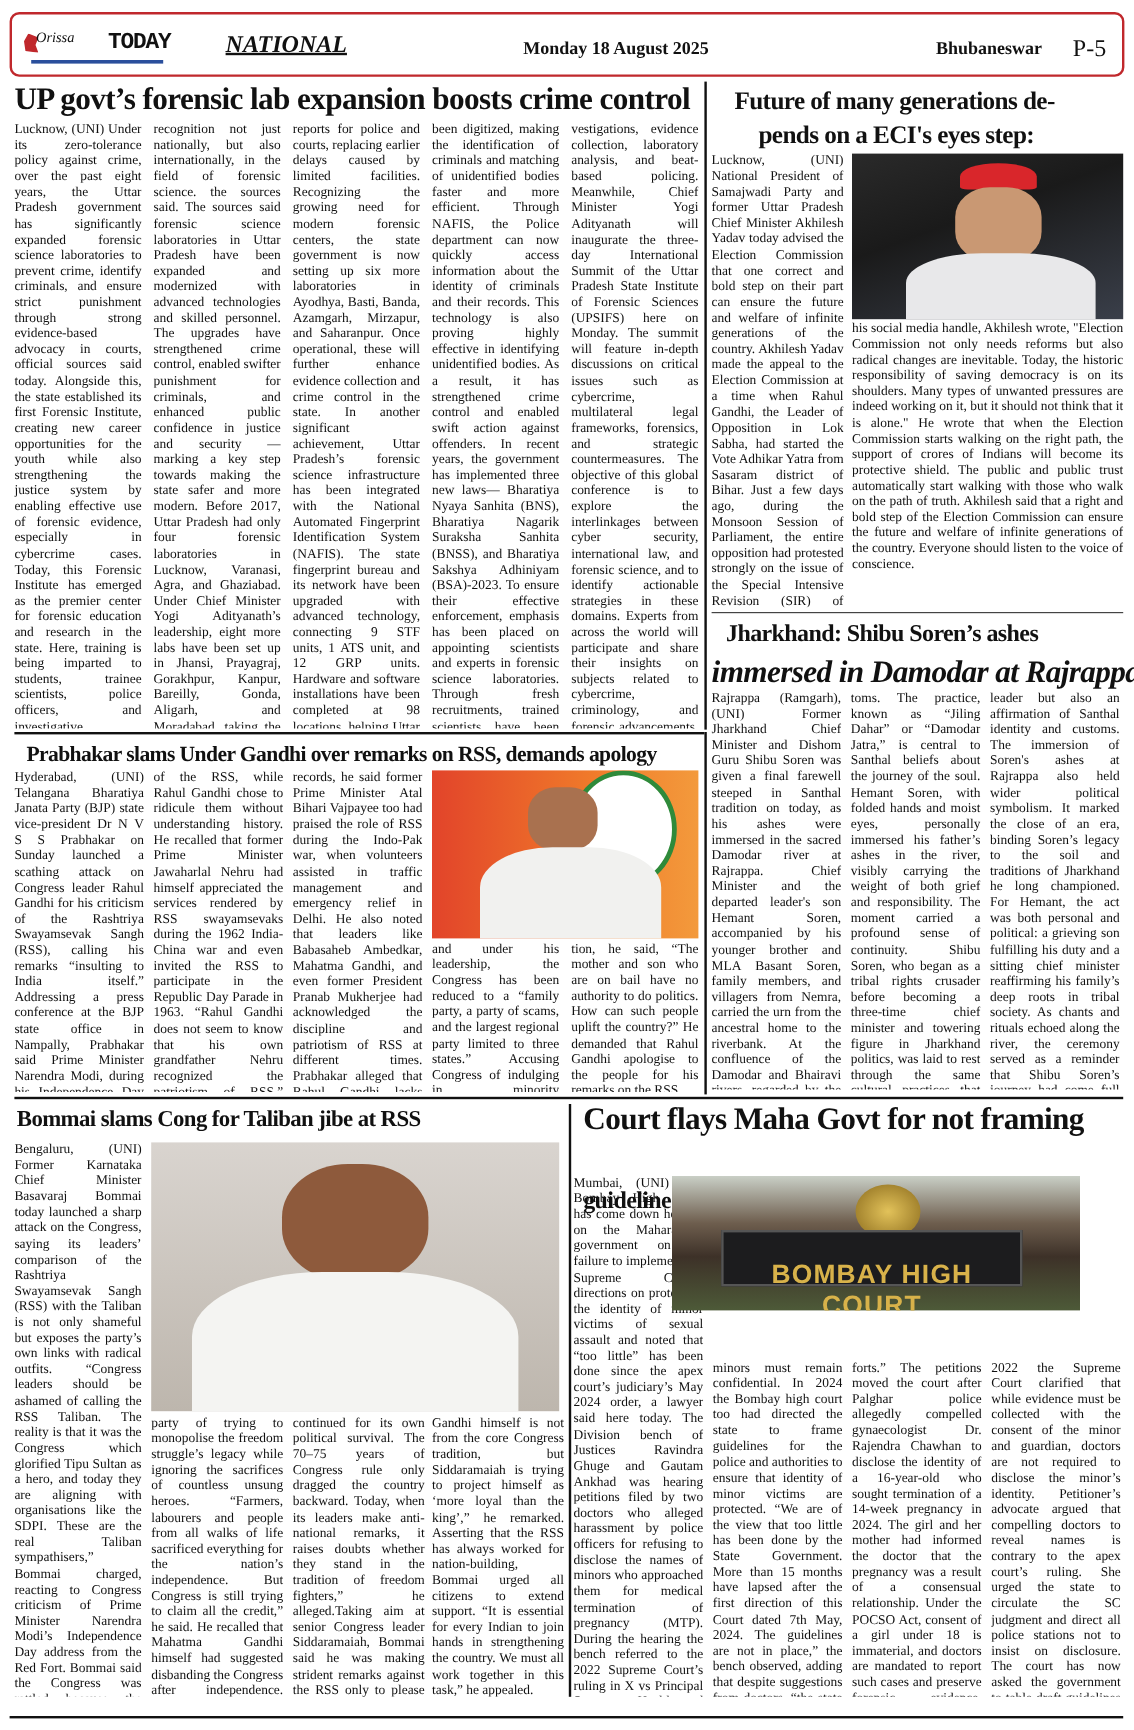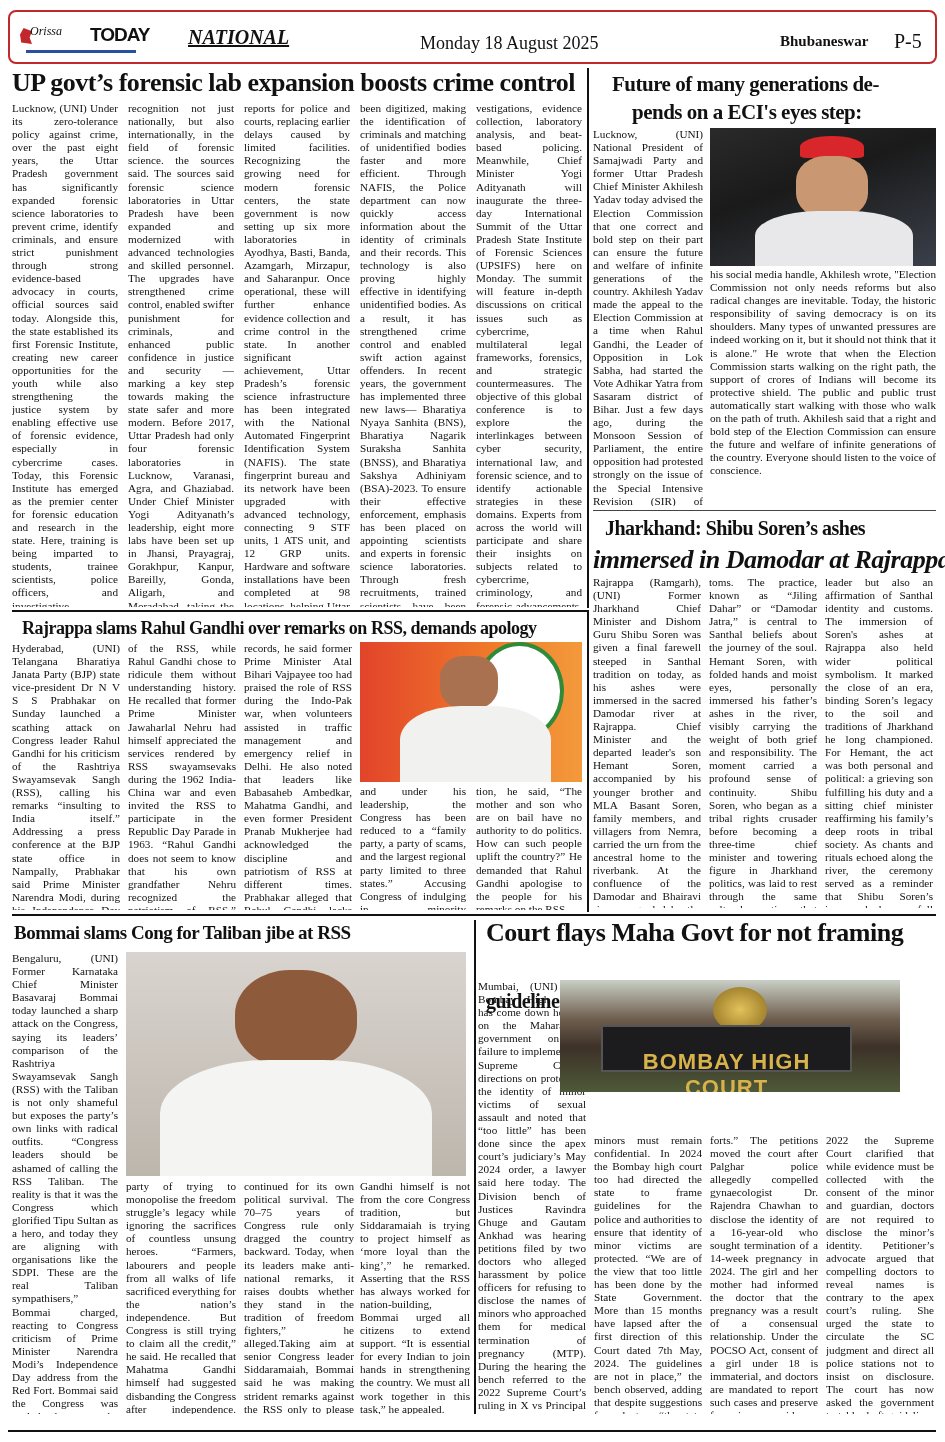--- a/index.html
+++ b/index.html
@@ -1,24 +1,24 @@
 <!DOCTYPE html>
 <html><head>
 <meta charset="utf-8">
 <style>
   *{box-sizing:border-box;margin:0;padding:0}
   body{width:945px;height:1442px;background:#fff;font-family:"Liberation Serif",serif;color:#111;position:relative;overflow:hidden}
   .masthead{position:absolute;left:8px;top:10px;width:929px;height:54px;border:2px solid #c0282c;border-radius:8px;display:flex;align-items:center}
   .logo{position:absolute;left:8px;top:12px;width:140px;height:30px}
   .logo .orissa{font-family:"Liberation Serif",serif;font-style:italic;font-size:12px;color:#111;position:absolute;left:12px;top:0}
-  .logo .today{font-family:Liberation Sans, sans-serif;font-weight:bold;font-size:19px;position:absolute;left:72px;top:0;letter-spacing:-1px}
+  .logo .today{font-family:Liberation Mono, monospace;font-weight:bold;font-size:19px;position:absolute;left:72px;top:0;letter-spacing:-1px}
   .logo .bar{position:absolute;left:8px;top:26px;width:110px;height:3px;background:#2a4f9c}
   .logo .mark{position:absolute;left:2px;top:4px;width:12px;height:16px;background:#c0282c;clip-path:polygon(30% 0,100% 20%,80% 60%,100% 100%,10% 90%,0 40%)}
   .section{position:absolute;left:178px;top:14px;font-style:italic;font-weight:bold;font-size:20px;text-decoration:underline}
-  .date{position:absolute;left:410px;top:21px;font-weight:normal;font-size:18px}
+  .date{position:absolute;left:426px;top:21px;font-weight:bold;font-size:15px}
   .city{position:absolute;left:770px;top:21px;font-weight:bold;font-size:15px}
   .page{position:absolute;left:884px;top:18px;font-size:20px}
   .hl{position:absolute;font-weight:bold;letter-spacing:-0.5px;white-space:nowrap}
   .col{position:absolute;font-size:11.2px;line-height:13.1px;text-align:justify;hyphens:auto;overflow:hidden}
   .vr{position:absolute;width:2px;background:#111}
   .hr{position:absolute;height:2px;background:#111}
   .hr2{position:absolute;height:1px;background:#444}
   .photo{position:absolute;overflow:hidden}
   .ph-akhilesh{background:linear-gradient(160deg,#2a2a2a 0%,#1a1a1a 40%,#3a3f4a 100%)}
   .ph-akhilesh .cap{position:absolute;left:40%;top:6%;width:28%;height:16%;background:#d9262b;border-radius:50% 50% 10% 10%}
@@ -74,21 +74,21 @@
 <div class="hr2" style="left:593px;top:510px;width:343px;"></div>
 
 <div class="hl" style="left:605px;top:517px;font-size:20px;">Jharkhand: Shibu Soren’s ashes</div>
 <div class="hl" style="left:593px;top:545px;font-size:26px;font-style:italic;">immersed in Damodar at Rajrappa</div>
 <div class="col" style="left:593px;top:576px;width:108px;height:332px;">Rajrappa (Ramgarh), (UNI) Former Jharkhand Chief Minister and Dishom Guru Shibu Soren was given a final farewell steeped in Santhal tradition on today, as his ashes were immersed in the sacred Damodar river at Rajrappa. Chief Minister and the departed leader's son Hemant Soren, accompanied by his younger brother and MLA Basant Soren, family members, and villagers from Nemra, carried the urn from the ancestral home to the riverbank. At the confluence of the Damodar and Bhairavi rivers, regarded by the Santhals as a holy site for last rites, a local pahan conducted the rituals in keeping with tribal cus-</div>
 <div class="col" style="left:709px;top:576px;width:108px;height:332px;">toms. The practice, known as “Jiling Dahar” or “Damodar Jatra,” is central to Santhal beliefs about the journey of the soul. Hemant Soren, with folded hands and moist eyes, personally immersed his father’s ashes in the river, visibly carrying the weight of both grief and responsibility. The moment carried a profound sense of continuity. Shibu Soren, who began as a tribal rights crusader before becoming a three-time chief minister and towering figure in Jharkhand politics, was laid to rest through the same cultural practices that shaped his worldview. For villagers who gathered at the ghat, it was not only a farewell to a</div>
 <div class="col" style="left:825px;top:576px;width:108px;height:332px;">leader but also an affirmation of Santhal identity and customs. The immersion of Soren's ashes at Rajrappa also held wider political symbolism. It marked the close of an era, binding Soren’s legacy to the soil and traditions of Jharkhand he long championed. For Hemant, the act was both personal and political: a grieving son fulfilling his duty and a sitting chief minister reaffirming his family’s deep roots in tribal society. As chants and rituals echoed along the river, the ceremony served as a reminder that Shibu Soren’s journey had come full circle, from the struggles of his people to his final return to the Damodar.</div>
 
 <div class="hr" style="left:12px;top:610px;width:575px;"></div>
 
-<div class="hl" style="left:22px;top:618px;font-size:18px;">Rajrappa slams Rahul Gandhi over remarks on RSS, demands apology</div>
+<div class="hl" style="left:22px;top:618px;font-size:18px;">Prabhakar slams Under Gandhi over remarks on RSS, demands apology</div>
 <div class="col" style="left:12px;top:642px;width:108px;height:268px;">Hyderabad, (UNI) Telangana Bharatiya Janata Party (BJP) state vice-president Dr N V S S Prabhakar on Sunday launched a scathing attack on Congress leader Rahul Gandhi for his criticism of the Rashtriya Swayamsevak Sangh (RSS), calling his remarks “insulting to India itself.” Addressing a press conference at the BJP state office in Nampally, Prabhakar said Prime Minister Narendra Modi, during his Independence Day address, had acknowledged the services</div>
 <div class="col" style="left:128px;top:642px;width:108px;height:268px;">of the RSS, while Rahul Gandhi chose to ridicule them without understanding history. He recalled that former Prime Minister Jawaharlal Nehru had himself appreciated the services rendered by RSS swayamsevaks during the 1962 India-China war and even invited the RSS to participate in the Republic Day Parade in 1963. “Rahul Gandhi does not seem to know that his own grandfather Nehru recognized the patriotism of RSS,” Prabhakar said. Citing Lok Sabha</div>
 <div class="col" style="left:244px;top:642px;width:108px;height:268px;">records, he said former Prime Minister Atal Bihari Vajpayee too had praised the role of RSS during the Indo-Pak war, when volunteers assisted in traffic management and emergency relief in Delhi. He also noted that leaders like Babasaheb Ambedkar, Mahatma Gandhi, and even former President Pranab Mukherjee had acknowledged the discipline and patriotism of RSS at different times. Prabhakar alleged that Rahul Gandhi lacks political maturity and his understanding,</div>
 <div class="photo ph-prab" style="left:360px;top:642px;width:222px;height:140px;">
   <div class="lotus"></div>
     <div class="face"></div>
     <div class="body"></div>
 </div>
 <div class="col" style="left:360px;top:785px;width:106px;height:125px;">and under his leadership, the Congress has been reduced to a “family party, a party of scams, and the largest regional party limited to three states.” Accusing Congress of indulging in minority appeasement and corrup-</div>
 <div class="col" style="left:476px;top:785px;width:106px;height:125px;">tion, he said, “The mother and son who are on bail have no authority to do politics. How can such people uplift the country?” He demanded that Rahul Gandhi apologise to the people for his remarks on the RSS.</div>

